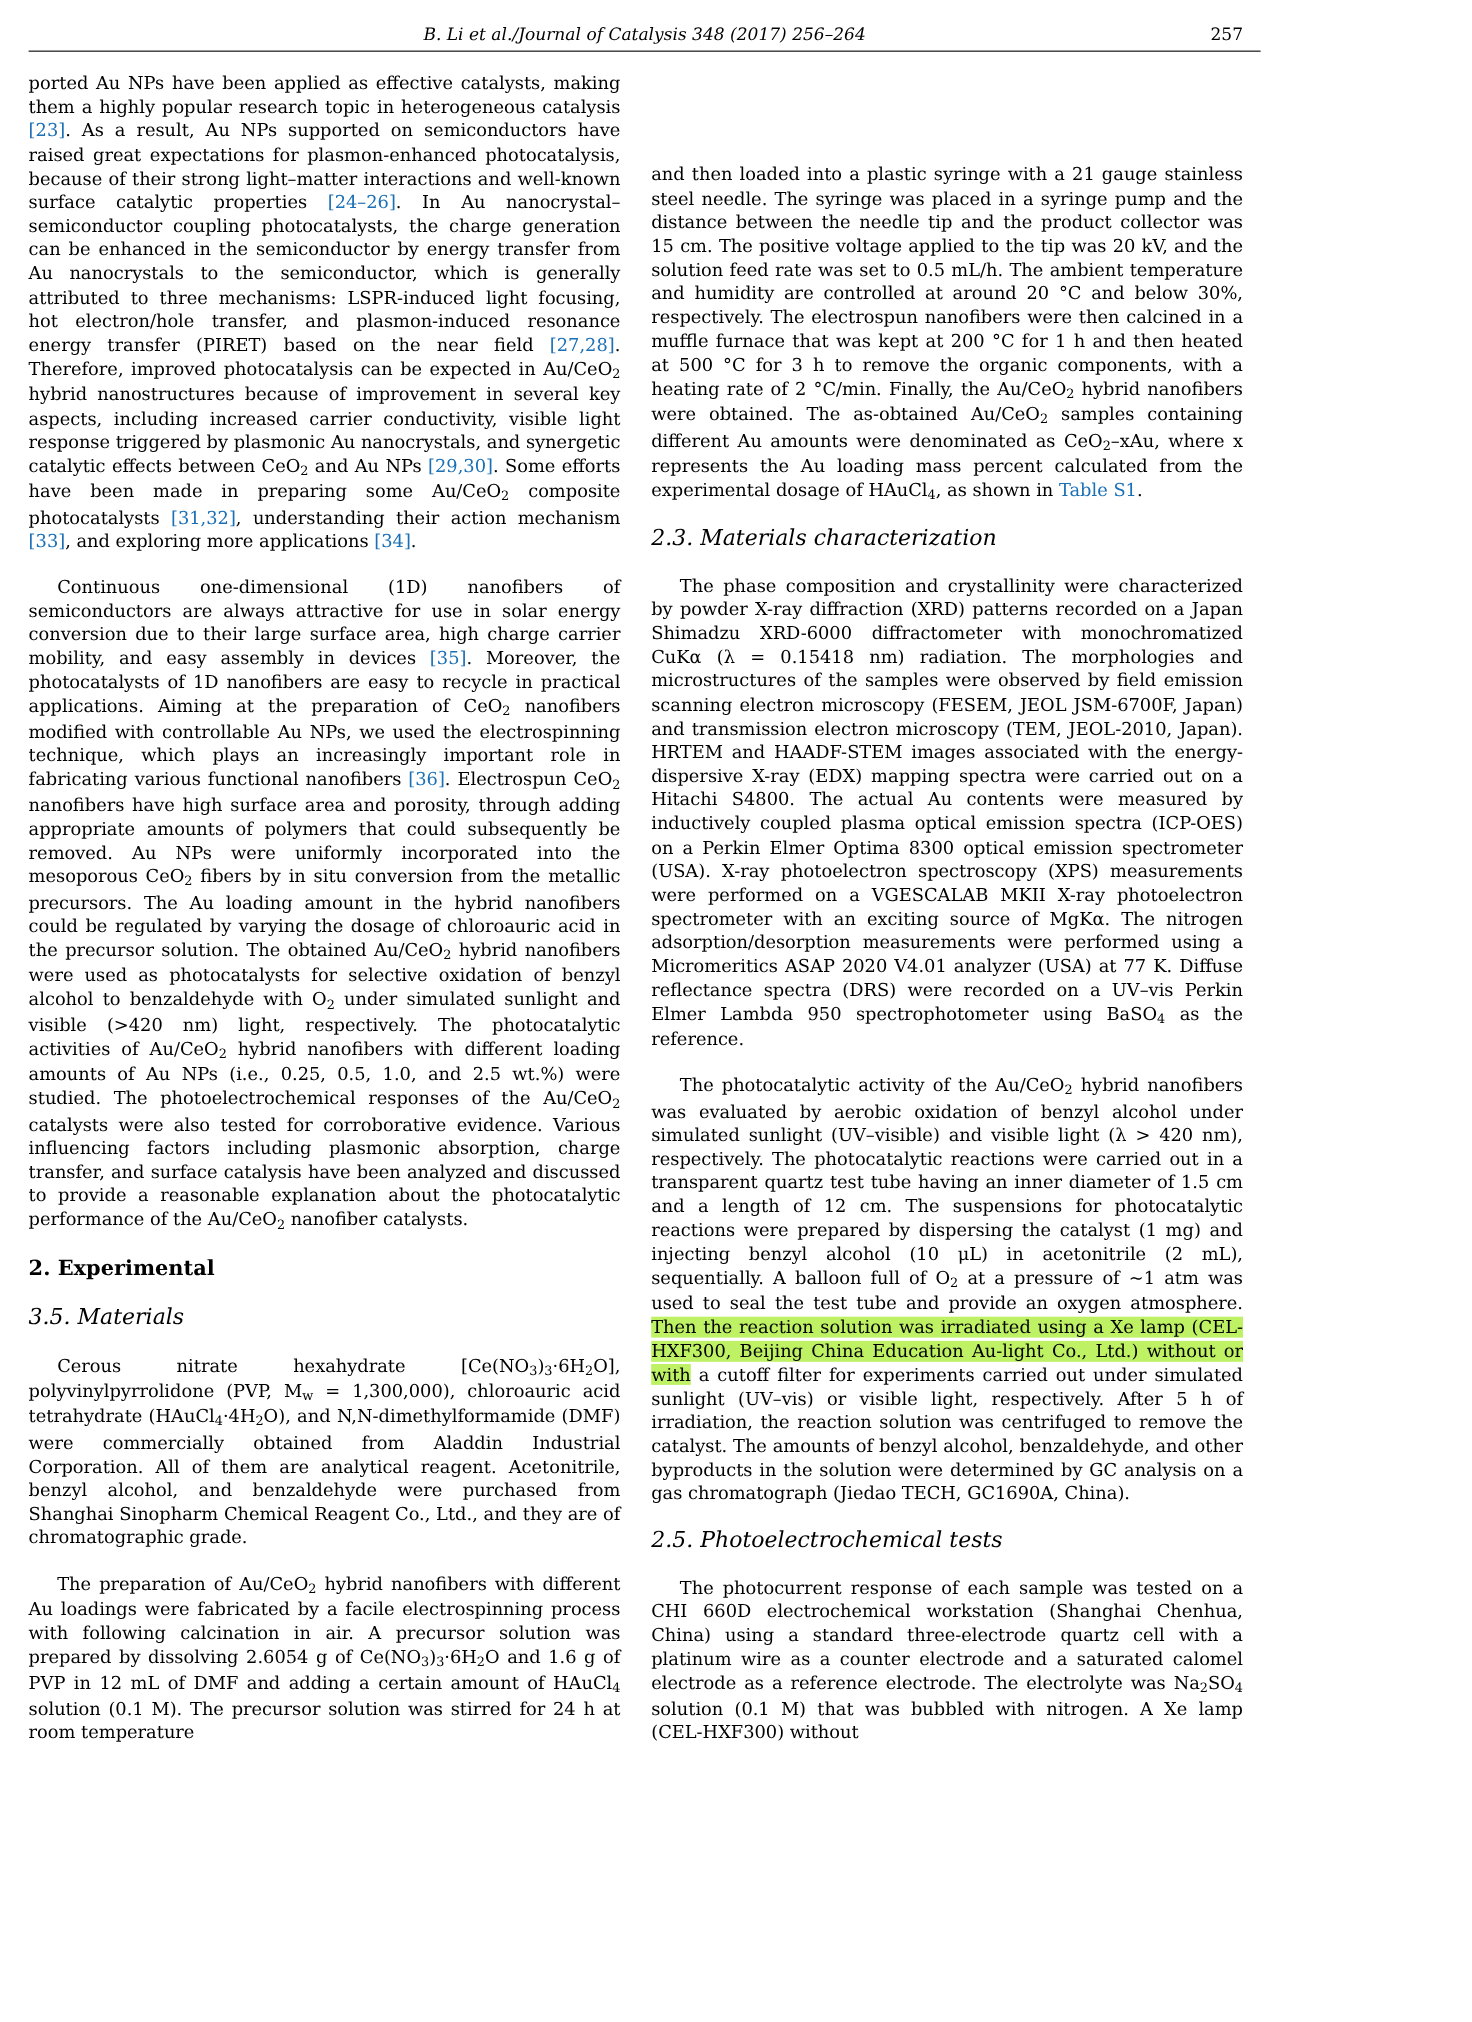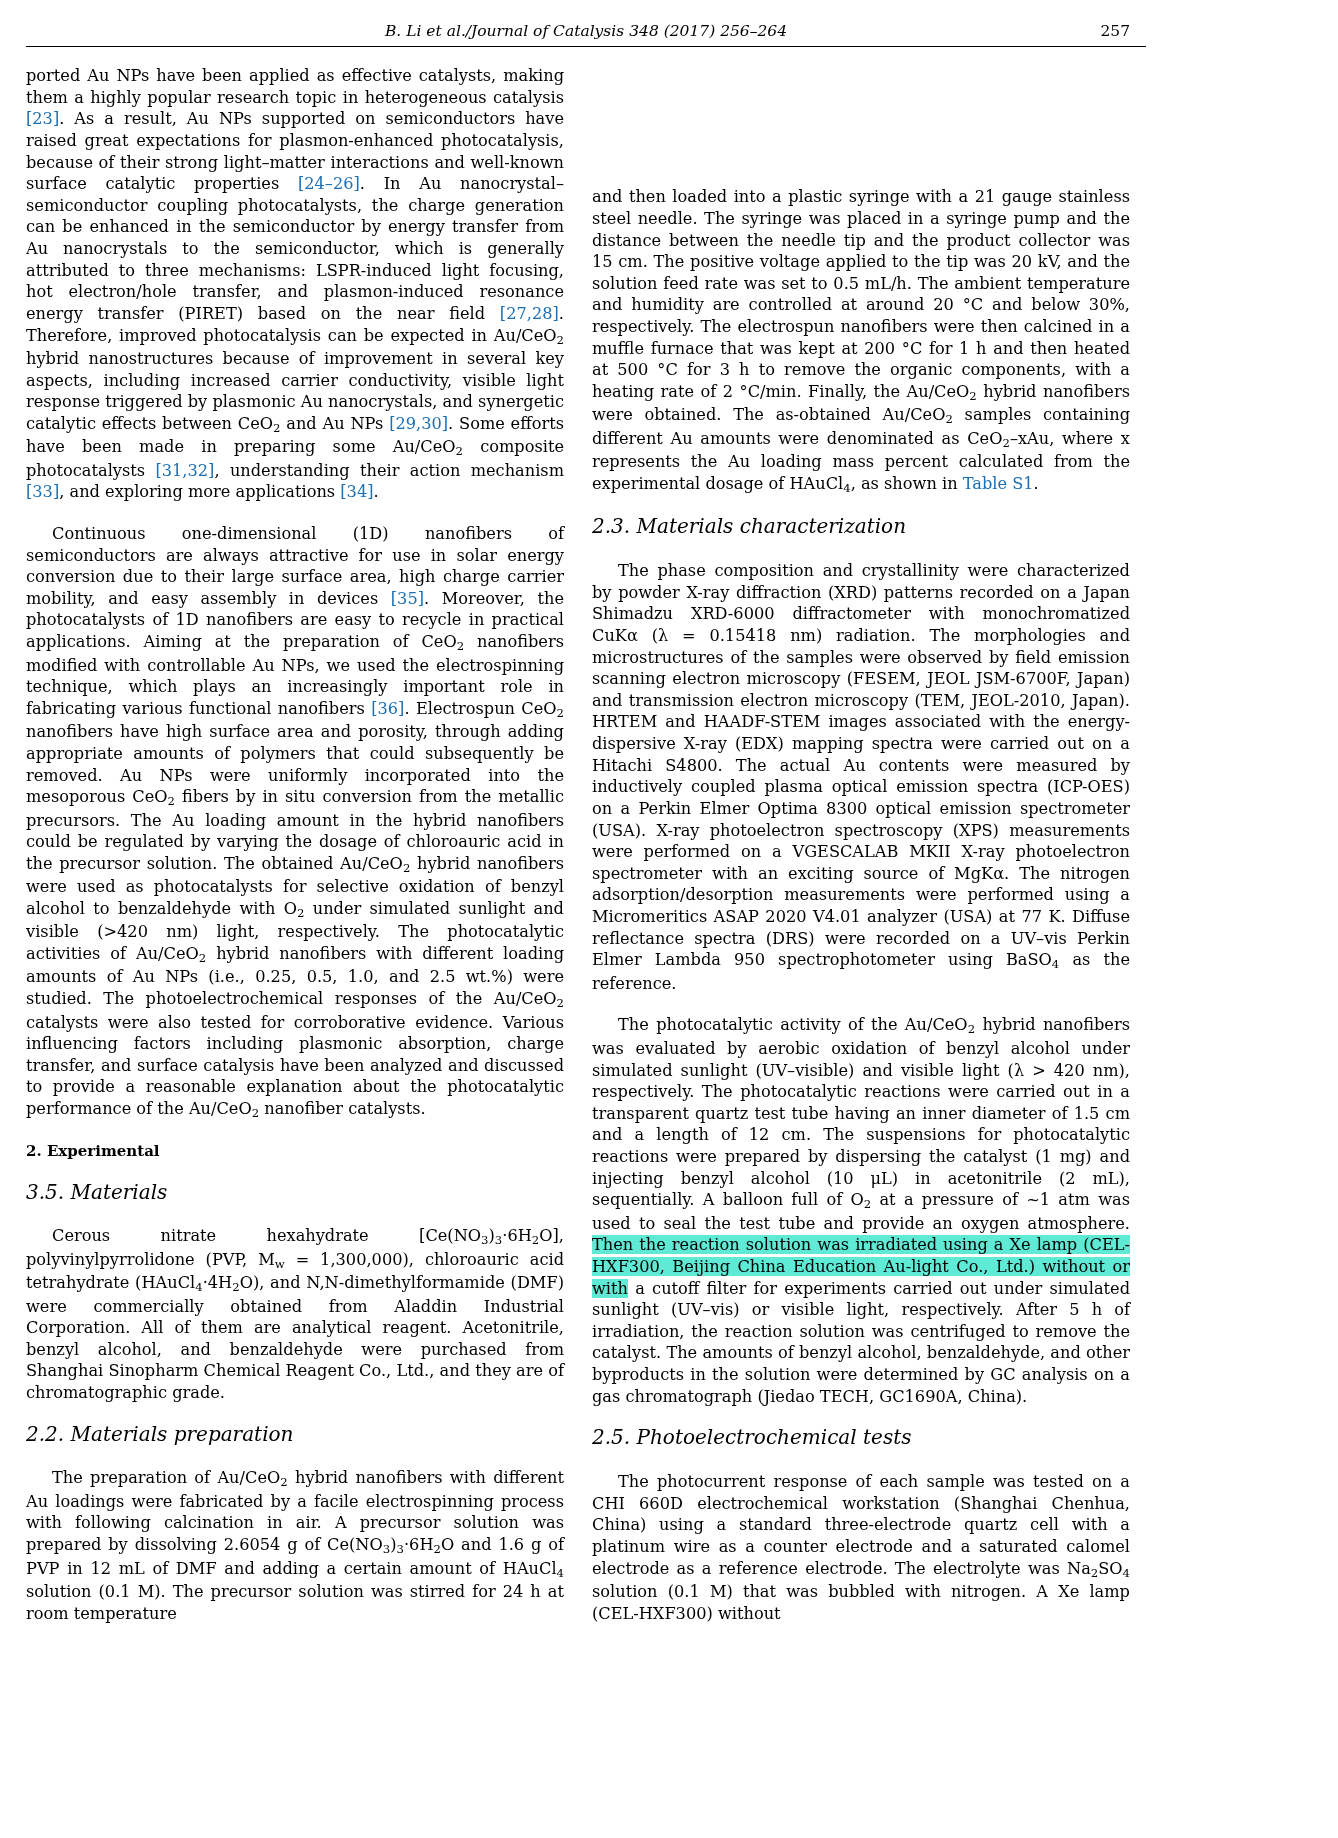--- a/index.html
+++ b/index.html
@@ -55,39 +55,39 @@
   }
   p {
     margin: 0;
   }
   p.indent {
     text-indent: 26px;
     margin-top: 20px;
   }
   .sec-num {
     font-weight: bold;
-    font-size: 15px;
+    font-size: 19px;
     margin-top: 20px;
     margin-bottom: 10px;
   }
   .subsec {
     font-style: italic;
     font-size: 20px;
     margin-top: 17px;
     margin-bottom: 9px;
   }
   .ref {
     color: #1a6fb5;
   }
   sub {
     font-size: 0.72em;
     vertical-align: -0.25em;
   }
   .hl {
-    background: #5eead4;
+    background: #bef264;
   }
 </style>
 </head>
 <body>
 
 <div class="page">
 
   <div class="runhead">
     <span class="center">B. Li et al./Journal of Catalysis 348 (2017) 256–264</span>
     <span class="pageno">257</span>
@@ -100,21 +100,20 @@
       <p><span>ported Au NPs have been applied as effective catalysts, making them a highly popular research topic in heterogeneous catalysis </span><span class="ref">[23]</span><span>. As a result, Au NPs supported on semiconductors have raised great expectations for plasmon-enhanced photocatalysis, because of their strong light–matter interactions and well-known surface catalytic properties </span><span class="ref">[24–26]</span><span>. In Au nanocrystal–semiconductor coupling photocatalysts, the charge generation can be enhanced in the semiconductor by energy transfer from Au nanocrystals to the semiconductor, which is generally attributed to three mechanisms: LSPR-induced light focusing, hot electron/hole transfer, and plasmon-induced resonance energy transfer (PIRET) based on the near field </span><span class="ref">[27,28]</span><span>. Therefore, improved photocatalysis can be expected in Au/CeO</span><sub>2</sub><span> hybrid nanostructures because of improvement in several key aspects, including increased carrier conductivity, visible light response triggered by plasmonic Au nanocrystals, and synergetic catalytic effects between CeO</span><sub>2</sub><span> and Au NPs </span><span class="ref">[29,30]</span><span>. Some efforts have been made in preparing some Au/CeO</span><sub>2</sub><span> composite photocatalysts </span><span class="ref">[31,32]</span><span>, understanding their action mechanism </span><span class="ref">[33]</span><span>, and exploring more applications </span><span class="ref">[34]</span><span>.</span></p>
 
       <p class="indent"><span>Continuous one-dimensional (1D) nanofibers of semiconductors are always attractive for use in solar energy conversion due to their large surface area, high charge carrier mobility, and easy assembly in devices </span><span class="ref">[35]</span><span>. Moreover, the photocatalysts of 1D nanofibers are easy to recycle in practical applications. Aiming at the preparation of CeO</span><sub>2</sub><span> nanofibers modified with controllable Au NPs, we used the electrospinning technique, which plays an increasingly important role in fabricating various functional nanofibers </span><span class="ref">[36]</span><span>. Electrospun CeO</span><sub>2</sub><span> nanofibers have high surface area and porosity, through adding appropriate amounts of polymers that could subsequently be removed. Au NPs were uniformly incorporated into the mesoporous CeO</span><sub>2</sub><span> fibers by in situ conversion from the metallic precursors. The Au loading amount in the hybrid nanofibers could be regulated by varying the dosage of chloroauric acid in the precursor solution. The obtained Au/CeO</span><sub>2</sub><span> hybrid nanofibers were used as photocatalysts for selective oxidation of benzyl alcohol to benzaldehyde with O</span><sub>2</sub><span> under simulated sunlight and visible (&gt;420 nm) light, respectively. The photocatalytic activities of Au/CeO</span><sub>2</sub><span> hybrid nanofibers with different loading amounts of Au NPs (i.e., 0.25, 0.5, 1.0, and 2.5 wt.%) were studied. The photoelectrochemical responses of the Au/CeO</span><sub>2</sub><span> catalysts were also tested for corroborative evidence. Various influencing factors including plasmonic absorption, charge transfer, and surface catalysis have been analyzed and discussed to provide a reasonable explanation about the photocatalytic performance of the Au/CeO</span><sub>2</sub><span> nanofiber catalysts.</span></p>
 
       <p class="sec-num">2. Experimental</p>
 
       <p class="subsec">3.5. Materials</p>
 
       <p class="indent"><span>Cerous nitrate hexahydrate [Ce(NO</span><sub>3</sub><span>)</span><sub>3</sub><span>·6H</span><sub>2</sub><span>O], polyvinylpyrrolidone (PVP, M</span><sub>w</sub><span> = 1,300,000), chloroauric acid tetrahydrate (HAuCl</span><sub>4</sub><span>·4H</span><sub>2</sub><span>O), and N,N-dimethylformamide (DMF) were commercially obtained from Aladdin Industrial Corporation. All of them are analytical reagent. Acetonitrile, benzyl alcohol, and benzaldehyde were purchased from Shanghai Sinopharm Chemical Reagent Co., Ltd., and they are of chromatographic grade.</span></p>
 
-      <p class="subsec">2.2. Materials preparation</p>
 
       <p class="indent"><span>The preparation of Au/CeO</span><sub>2</sub><span> hybrid nanofibers with different Au loadings were fabricated by a facile electrospinning process with following calcination in air. A precursor solution was prepared by dissolving 2.6054 g of Ce(NO</span><sub>3</sub><span>)</span><sub>3</sub><span>·6H</span><sub>2</sub><span>O and 1.6 g of PVP in 12 mL of DMF and adding a certain amount of HAuCl</span><sub>4</sub><span> solution (0.1 M). The precursor solution was stirred for 24 h at room temperature</span></p>
 
     </div>
 
     <div class="col">
 
       <p><span>and then loaded into a plastic syringe with a 21 gauge stainless steel needle. The syringe was placed in a syringe pump and the distance between the needle tip and the product collector was 15 cm. The positive voltage applied to the tip was 20 kV, and the solution feed rate was set to 0.5 mL/h. The ambient temperature and humidity are controlled at around 20 °C and below 30%, respectively. The electrospun nanofibers were then calcined in a muffle furnace that was kept at 200 °C for 1 h and then heated at 500 °C for 3 h to remove the organic components, with a heating rate of 2 °C/min. Finally, the Au/CeO</span><sub>2</sub><span> hybrid nanofibers were obtained. The as-obtained Au/CeO</span><sub>2</sub><span> samples containing different Au amounts were denominated as CeO</span><sub>2</sub><span>–xAu, where x represents the Au loading mass percent calculated from the experimental dosage of HAuCl</span><sub>4</sub><span>, as shown in </span><span class="ref">Table S1</span><span>.</span></p>
 
       <p class="subsec">2.3. Materials characterization</p>

